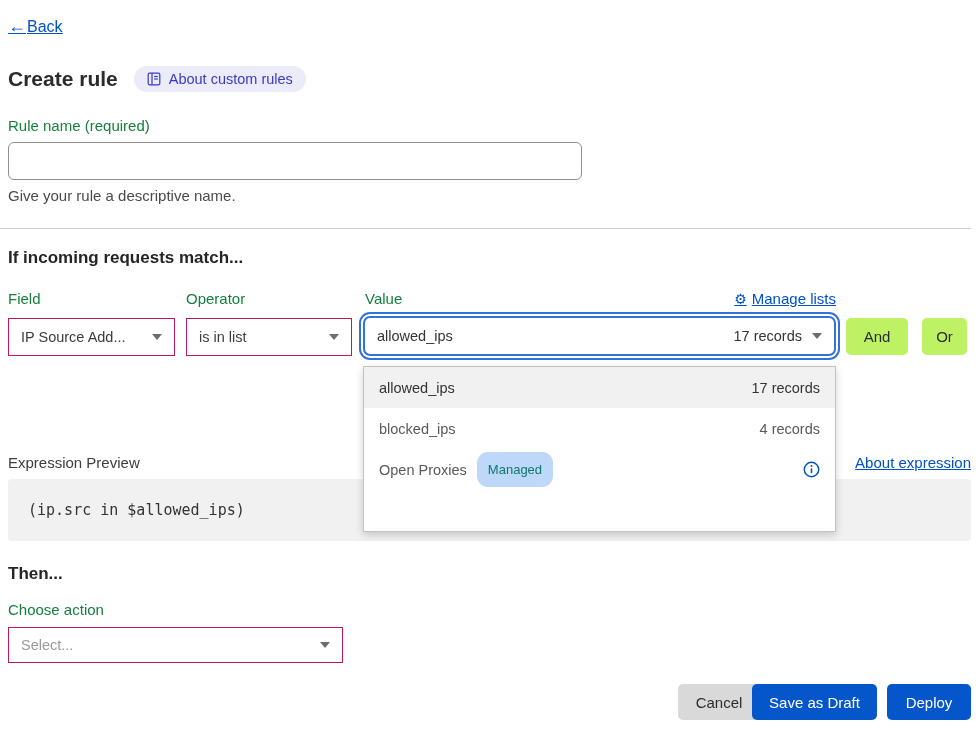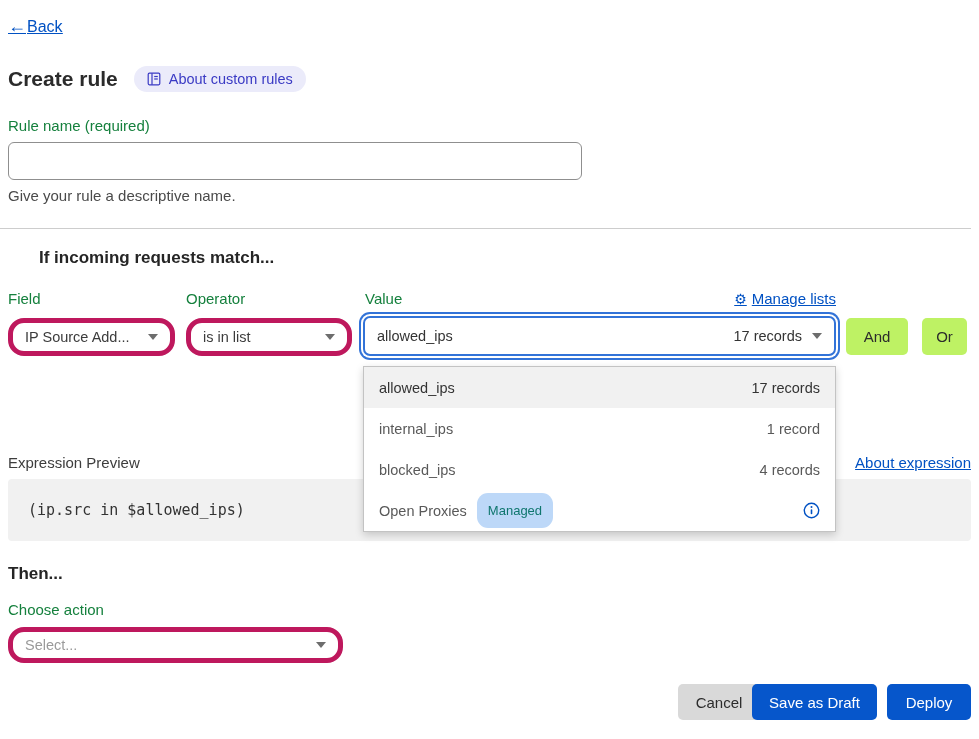--- a/index.html
+++ b/index.html
@@ -37,21 +37,21 @@
   }
   .helper { position: absolute; left: 8px; top: 187px; font-size: 15px; color: #4a4a4a; }
 
   .divider { position: absolute; left: 0; top: 228px; width: 971px; height: 1px; background: #cdcdcd; }
 
   .section-heading { position: absolute; font-size: 17px; font-weight: bold; color: #252525; }
 
   
   .select {
     position: absolute; height: 38px; background: #fff;
-    border: 5px solid #be185d; border-radius: 16px;
+    border: 1px solid #be185d; border-radius: 0;
     display: flex; align-items: center; justify-content: space-between;
     padding: 0 12px; font-size: 14.5px; color: #3c3c3c; cursor: pointer;
   }
   .chev {
     width: 0; height: 0;
     border-left: 5px solid transparent; border-right: 5px solid transparent;
     border-top: 6px solid #6d6d6d; margin-left: 10px; flex: none;
   }
   .select .ph { color: #9a9a9a; }
 
@@ -144,21 +144,21 @@
       <span>About custom rules</span>
     </div>
   </div>
 
   <div class="field-label" style="left:8px; top:117px;">Rule name (required)</div>
   <input class="rule-name-input" type="text" value="" style="">
   <div class="helper">Give your rule a descriptive name.</div>
 
   <div class="divider"></div>
 
-  <div class="section-heading" style="left:8px; top:248px;margin-left:31px;">If incoming requests match...</div>
+  <div class="section-heading" style="left:8px; top:248px;">If incoming requests match...</div>
 
   <div class="field-label" style="left:8px; top:290px;">Field</div>
   <div class="field-label" style="left:186px; top:290px;">Operator</div>
   <div class="field-label" style="left:365px; top:290px;">Value</div>
 
   <a class="manage-lists">
     <span class="gear">⚙</span>
     <span>Manage lists</span>
   </a>
 
@@ -180,26 +180,20 @@
 
   <button class="gray-btn" style="left:846px; width:62px;">And</button>
   <button class="gray-btn" style="left:922px; width:45px;">Or</button>
 
   <div class="dropdown-panel">
     <div class="dd-item highlight">
       <span class="dd-left">
           <span>allowed_ips</span>
         </span>
       <span class="dd-records">17 records</span>
-    </div>
-    <div class="dd-item">
-      <span class="dd-left">
-          <span>internal_ips</span>
-        </span>
-      <span class="dd-records">1 record</span>
     </div>
     <div class="dd-item">
       <span class="dd-left">
           <span>blocked_ips</span>
         </span>
       <span class="dd-records">4 records</span>
     </div>
     <div class="dd-item">
       <span class="dd-left">
         <span>Open Proxies</span>

